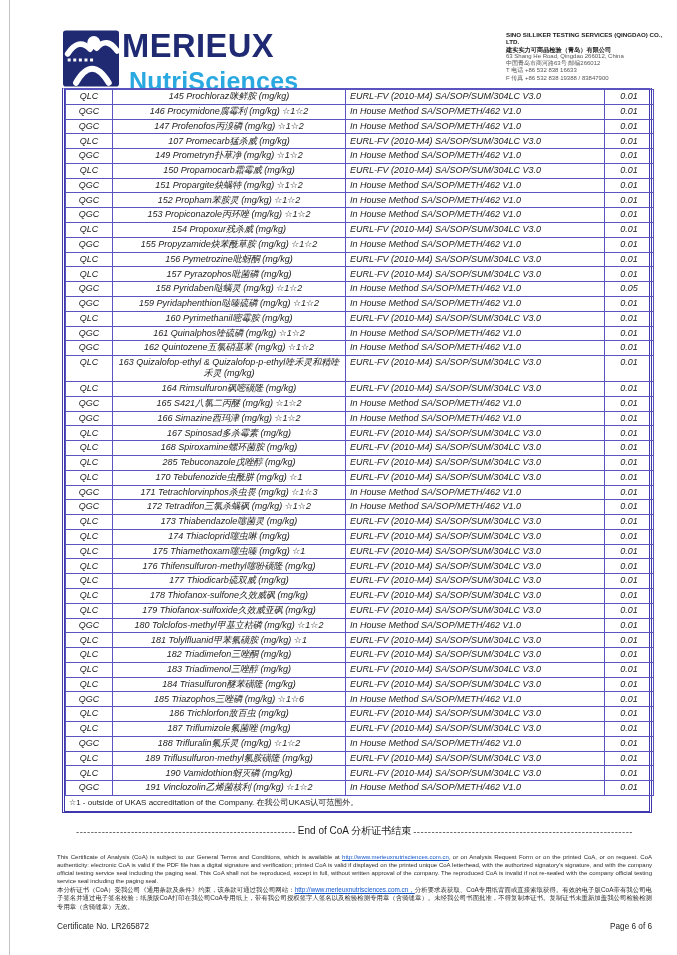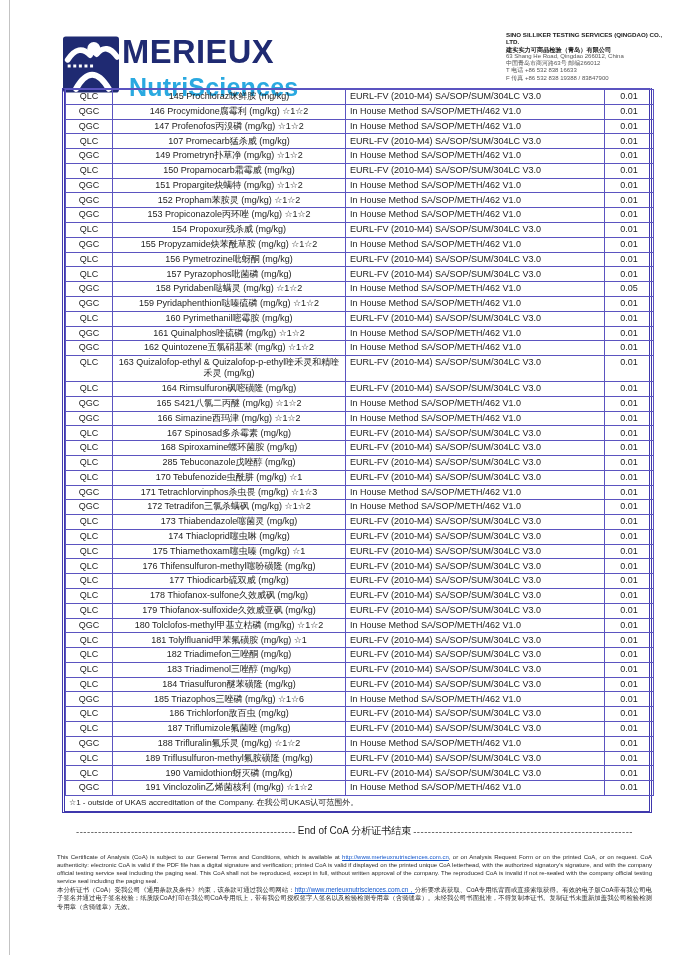--- a/index.html
+++ b/index.html
@@ -4,21 +4,21 @@
 <style>
   html,body { margin:0; padding:0; background:#ffffff; }
   .page {
     position:relative; width:677px; height:955px; background:#ffffff;
     font-family:"Liberation Sans","DejaVu Sans",sans-serif; color:#1c1c1c;
     overflow:hidden;
   }
   .scan-edge { position:absolute; left:9px; top:0; width:1px; height:100%; background:#c3c3c3; }
 
   
-  .logo-block { position:absolute; top:36px; left:63px; display:flex; align-items:flex-start; }
+  .logo-block { position:absolute; top:30px; left:63px; display:flex; align-items:flex-start; }
   .logo-mark { width:56px; height:57px; flex:0 0 auto; }
   .wordmark { margin-left:3px; }
   .wordmark-top {
     font-size:34px; font-weight:700; letter-spacing:0.5px; color:#1f2a72;
     line-height:30px; transform:scaleX(0.96); transform-origin:left;
   }
   .wordmark-bottom {
     font-size:25px; font-weight:600; letter-spacing:0.2px; color:#2aa9e0;
     line-height:26px; margin-left:7px;margin-top:8px;
   }
@@ -28,21 +28,21 @@
   .company-line { font-weight:400; color:#555; }
 
   
   .content { position:absolute; top:88px; left:57px; width:595px; }
 
   .table-wrap {
     margin-left:5px; width:584px;
     border-left:3px double #3f38ad; border-right:3px double #3f38ad;
     border-bottom:2px solid #3f38ad; border-top:1px solid #5b54c0;
   }
-  table.results { border-collapse:collapse; width:100%; table-layout:fixed; }
+  table.results { border-collapse:collapse; width:100%; table-layout:fixed;font-style:italic; }
   table.results td {
     border:1px solid #5b54c0; font-size:9px; line-height:11.2px;
     padding:1.2px 4px 1.4px 4px; vertical-align:top; overflow:hidden;
   }
   td.col-type  { width:38px;  text-align:center; }
   td.col-name  { width:224px; text-align:center; }
   td.col-method{ width:250px; text-align:left; }
   td.col-value { width:40px;  text-align:center; }
 
   .footnotes { padding:2px 4px 3px 4px; font-size:8px; line-height:10.5px; color:#222; }
@@ -401,14 +401,18 @@
 
     <div class="end-line">
       <span class="dashes left">------------------------------------------------------------</span>
       <span class="end-label">End of CoA 分析证书结束</span>
       <span class="dashes right">------------------------------------------------------------</span>
     </div>
 
     <div class="footer-paragraph-en"><span>This Certificate of Analysis (CoA) is subject to our General Terms and Conditions, which is available at </span><a class="link" href="#">http://www.merieuxnutrisciences.com.cn</a><span>, or on Analysis Request Form or on the printed CoA, or on request. CoA authenticity: electronic CoA is valid if the PDF file has a digital signature and verification; printed CoA is valid if displayed on the printed unique CoA letterhead, with the authorized signatory's signature, and with the company official testing service seal including the paging seal. This CoA shall not be reproduced, except in full, without written approval of the company. The reproduced CoA is invalid if not re-sealed with the company official testing service seal including the paging seal.</span></div>
     <div class="footer-paragraph-cn"><span>本分析证书（CoA）受我公司《通用条款及条件》约束，该条款可通过我公司网站：</span><a class="link" href="#">http://www.merieuxnutrisciences.com.cn，</a><span>分析要求表获取、CoA专用纸背面或直接索取获得。有效的电子版CoA带有我公司电子签名并通过电子签名校验；纸质版CoA打印在我公司CoA专用纸上，带有我公司授权签字人签名以及检验检测专用章（含骑缝章）。未经我公司书面批准，不得复制本证书。复制证书未重新加盖我公司检验检测专用章（含骑缝章）无效。</span></div>
 
+    <div class="cert-line">
+      <span>Certificate No. LR265872</span>
+      <span>Page 6 of 6</span>
+    </div>
   </div>
 </div>
 
 </body></html>

